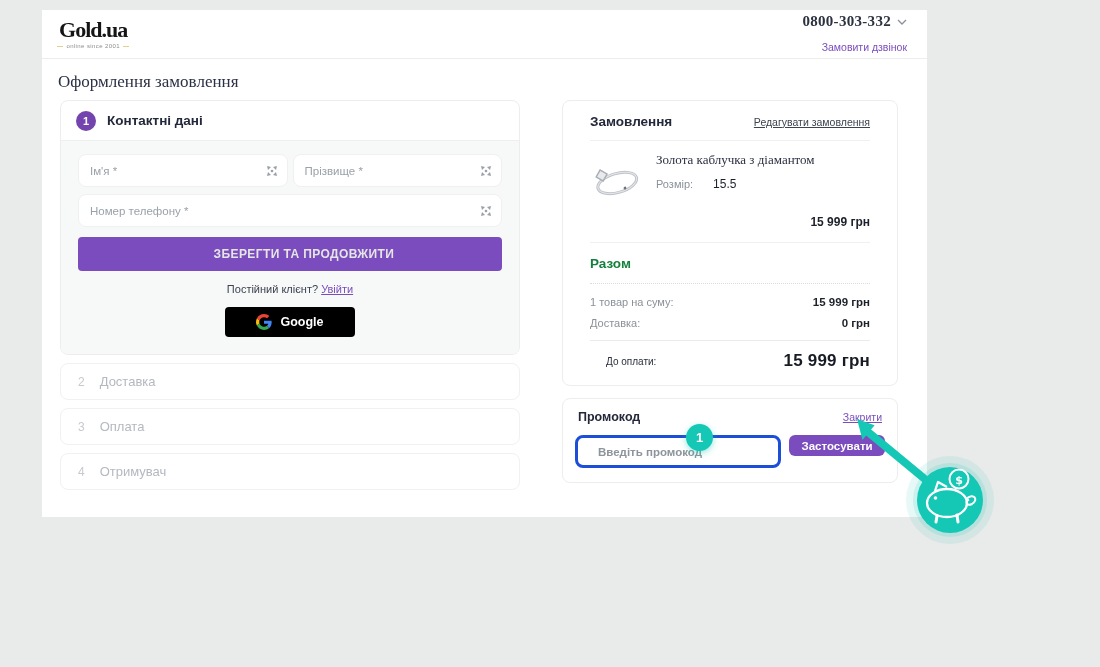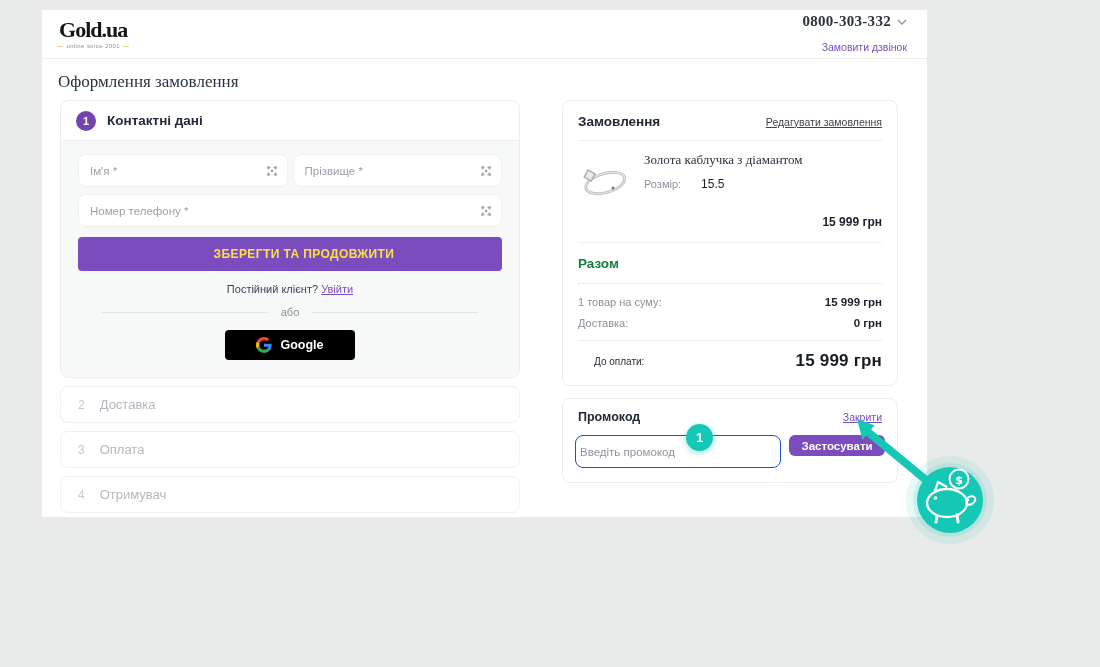--- a/index.html
+++ b/index.html
@@ -66,21 +66,21 @@
   }
   .field input {
     flex:1; border:none; outline:none; background:transparent;
     font-family:"Liberation Sans", sans-serif; font-size:11.5px; color:#3a3f4a; min-width:0;
   }
   .field input::placeholder { color:#9aa1a9; }
   .field-icon { flex:0 0 auto; display:flex; }
   .field-phone { margin-top:7px; }
   .save-btn {
     margin-top:10px; width:100%; height:34px; border:none; border-radius:4px;
-    color:#fde047; font-family:"Liberation Sans", sans-serif;
+    color:#e5e5e5; font-family:"Liberation Sans", sans-serif;
     font-size:12px; font-weight:700; letter-spacing:.4px; cursor:pointer;padding-left:28px;
   }
   .login-line { margin-top:12px; text-align:center; font-size:11px; color:#3c4250; }
   .login-line a { color:#7a4dbd; }
   .or-divider {
     margin:11px 24px 0; display:flex; align-items:center; gap:12px;
     color:#8b9097; font-size:11px;
   }
   .or-divider .line { flex:1; height:1px; background:#e3e5e7; }
   .google-btn {
@@ -91,21 +91,21 @@
   }
   .step-row {
     margin-top:8px; height:37px; border:1px solid #f1f1f2; border-radius:8px;
     background:#fff; display:flex; align-items:center; gap:15px; padding:0 17px;
     cursor:default;
   }
   .step-num { font-size:12px; color:#c6c9ce; }
   .step-label { font-size:13px; color:#b4b8bf; }
   
   .col-right { position:absolute; left:520px; top:90px; width:336px; }
-  .order-panel { border:1px solid #ededee; border-radius:8px; background:#fff; padding:0 15px; }
+  .order-panel { border:1px solid #ededee; border-radius:8px; background:#fff; padding:0 27px; }
   .order-header {
     display:flex; justify-content:space-between; align-items:center;
     padding:13px 0 11px; border-bottom:1px solid #f0f0f1;
   }
   .order-title { font-size:13.5px; font-weight:700; color:#23283a; }
   .edit-link { font-size:10.5px; color:#3d434f; }
   .product { display:flex; gap:12px; padding:11px 0 0; }
   .product-img { flex:0 0 54px; height:54px; display:flex; align-items:center; justify-content:center; }
   .product-info { flex:1; }
   .product-name { font-family:"Liberation Serif", serif; font-size:13px; color:#2b3040; }
@@ -125,23 +125,23 @@
   
   .promo-panel {
     position:relative; margin-top:12px; border:1px solid #ededee; border-radius:8px;
     background:#fff; padding:11px 12px 14px;
   }
   .promo-header { display:flex; justify-content:space-between; align-items:center; padding:0 3px; }
   .promo-title { font-size:12.5px; font-weight:700; color:#23283a; }
   .close-link { font-size:10.5px; color:#7a4dbd; }
   .promo-controls { margin-top:11px; display:flex; gap:8px; }
   .promo-input {
-    flex:1; height:33px; border:1px solid #1d4ed8; border-radius:8px;
-    padding:0 4px; font-family:"Liberation Sans", sans-serif; font-size:11.5px;
-    color:#3a3f4a; outline:none;
+    flex:1; height:33px; border:3px solid #1d4ed8; border-radius:8px;
+    padding:0 20px; font-family:"Liberation Sans", sans-serif; font-size:11.5px;
+    color:#3a3f4a; outline:none;font-weight:bold;
   }
   .promo-input::placeholder { color:#8e949c; }
   .apply-btn {
     flex:0 0 96px; height:21px; border:none; border-radius:6px;
     color:#fff; font-size:11.5px; font-weight:600; cursor:pointer;
     font-family:"Liberation Sans", sans-serif;
   }
   .promo-badge {
     position:absolute; left:123px; top:25px; width:27px; height:27px; border-radius:50%;
     display:flex; align-items:center; justify-content:center;
@@ -224,25 +224,20 @@
               <path d="M1,11 L2,7 L5,10 Z"></path>
                 <path d="M11,11 L7,10 L10,7 Z"></path>
             </svg>
           </span>
         </label>
         <button class="save-btn" style="background:#7a4cbe">ЗБЕРЕГТИ ТА ПРОДОВЖИТИ</button>
         <div class="login-line">
           <span>Постійний клієнт?</span>
           <a href="#">Увійти</a>
         </div>
-        <div class="or-divider">
-          <span class="line"></span>
-          <span>або</span>
-          <span class="line"></span>
-        </div>
         <button class="google-btn">
           <span class="field-icon">
             <svg width="16" height="16" viewBox="0 0 48 48">
               <path fill="#EA4335" d="M24 9.5c3.54 0 6.71 1.22 9.21 3.6l6.85-6.85C35.9 2.38 30.47 0 24 0 14.62 0 6.51 5.38 2.56 13.22l7.98 6.19C12.43 13.72 17.74 9.5 24 9.5z"></path>
               <path fill="#4285F4" d="M46.98 24.55c0-1.57-.15-3.09-.38-4.55H24v9.02h12.94c-.58 2.96-2.26 5.48-4.78 7.18l7.73 6c4.51-4.18 7.09-10.36 7.09-17.65z"></path>
               <path fill="#FBBC05" d="M10.53 28.59c-.48-1.45-.76-2.99-.76-4.59s.27-3.14.76-4.59l-7.98-6.19C.92 16.46 0 20.12 0 24c0 3.88.92 7.54 2.56 10.78l7.97-6.19z"></path>
               <path fill="#34A853" d="M24 48c6.48 0 11.93-2.13 15.89-5.81l-7.73-6c-2.15 1.45-4.92 2.3-8.16 2.3-6.26 0-11.57-4.22-13.47-9.91l-7.98 6.19C6.51 42.62 14.62 48 24 48z"></path>
             </svg>
           </span>
           <span>Google</span>

